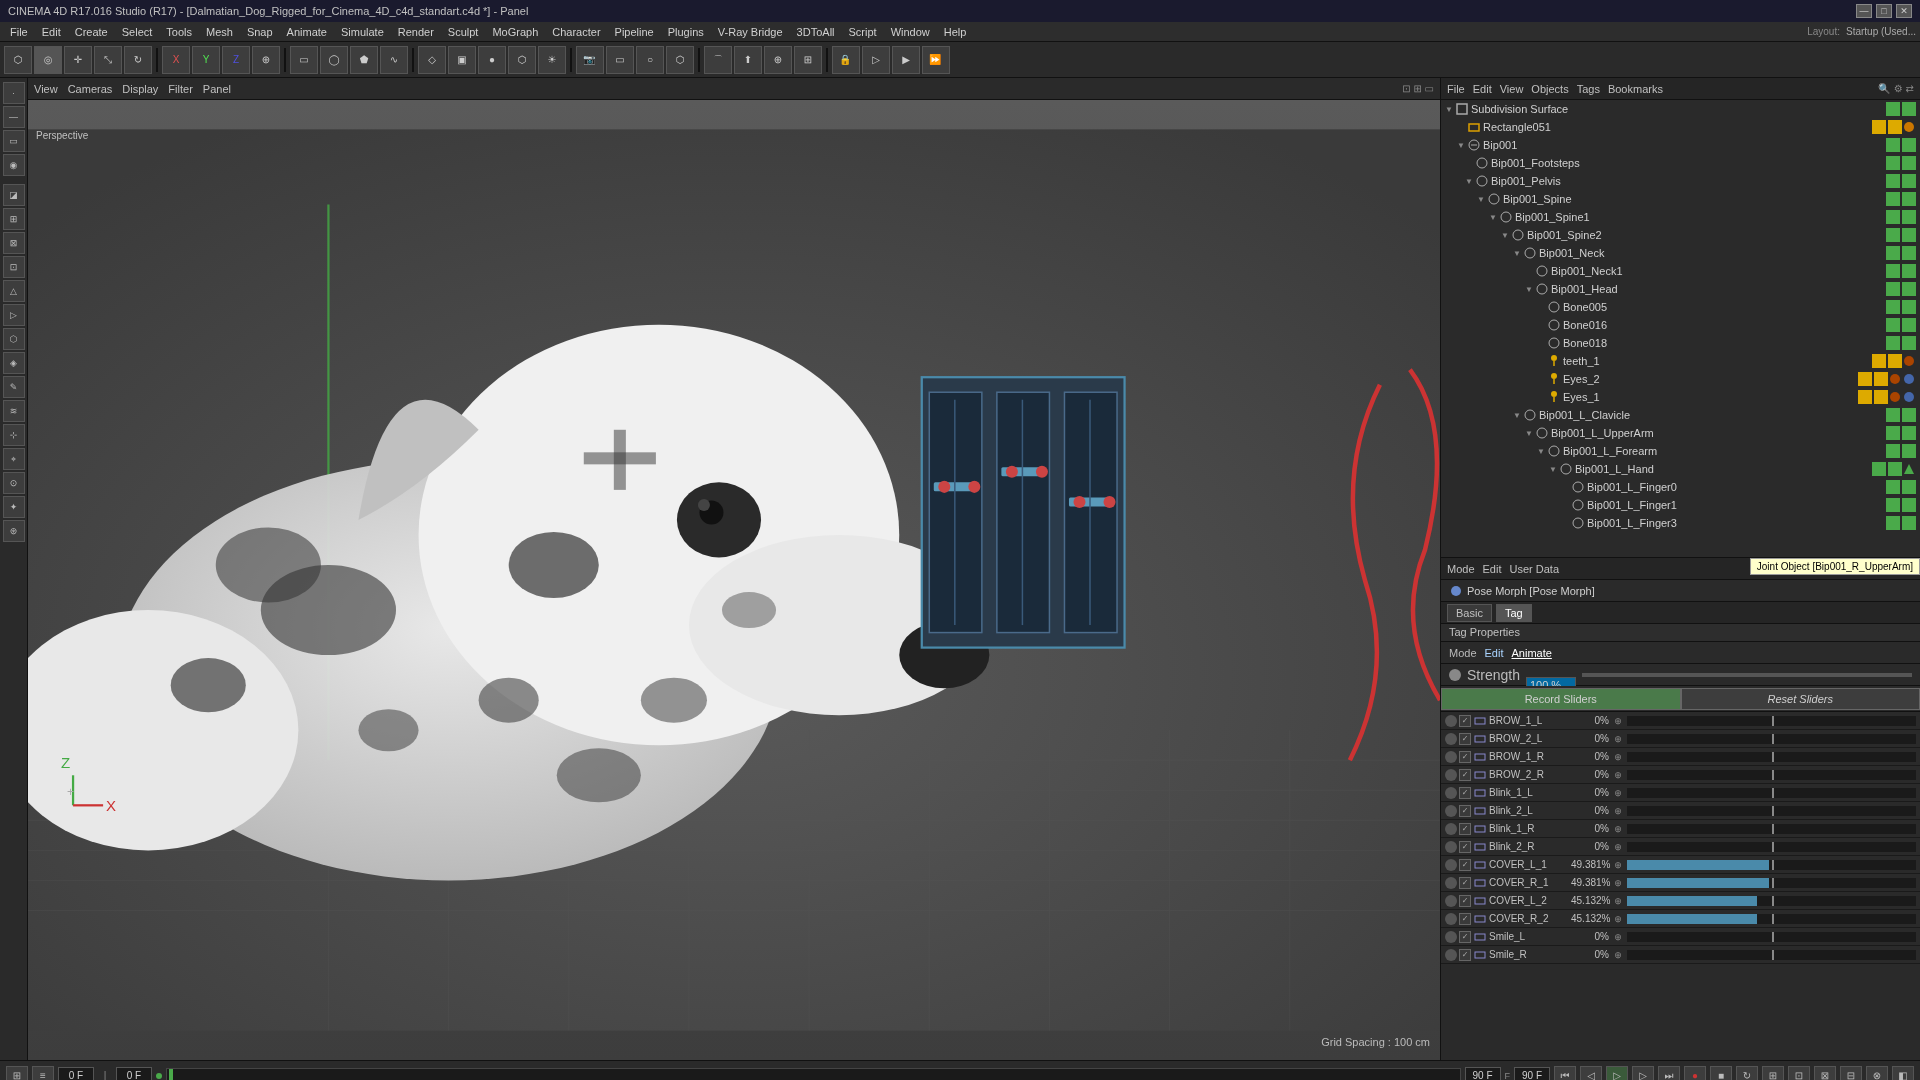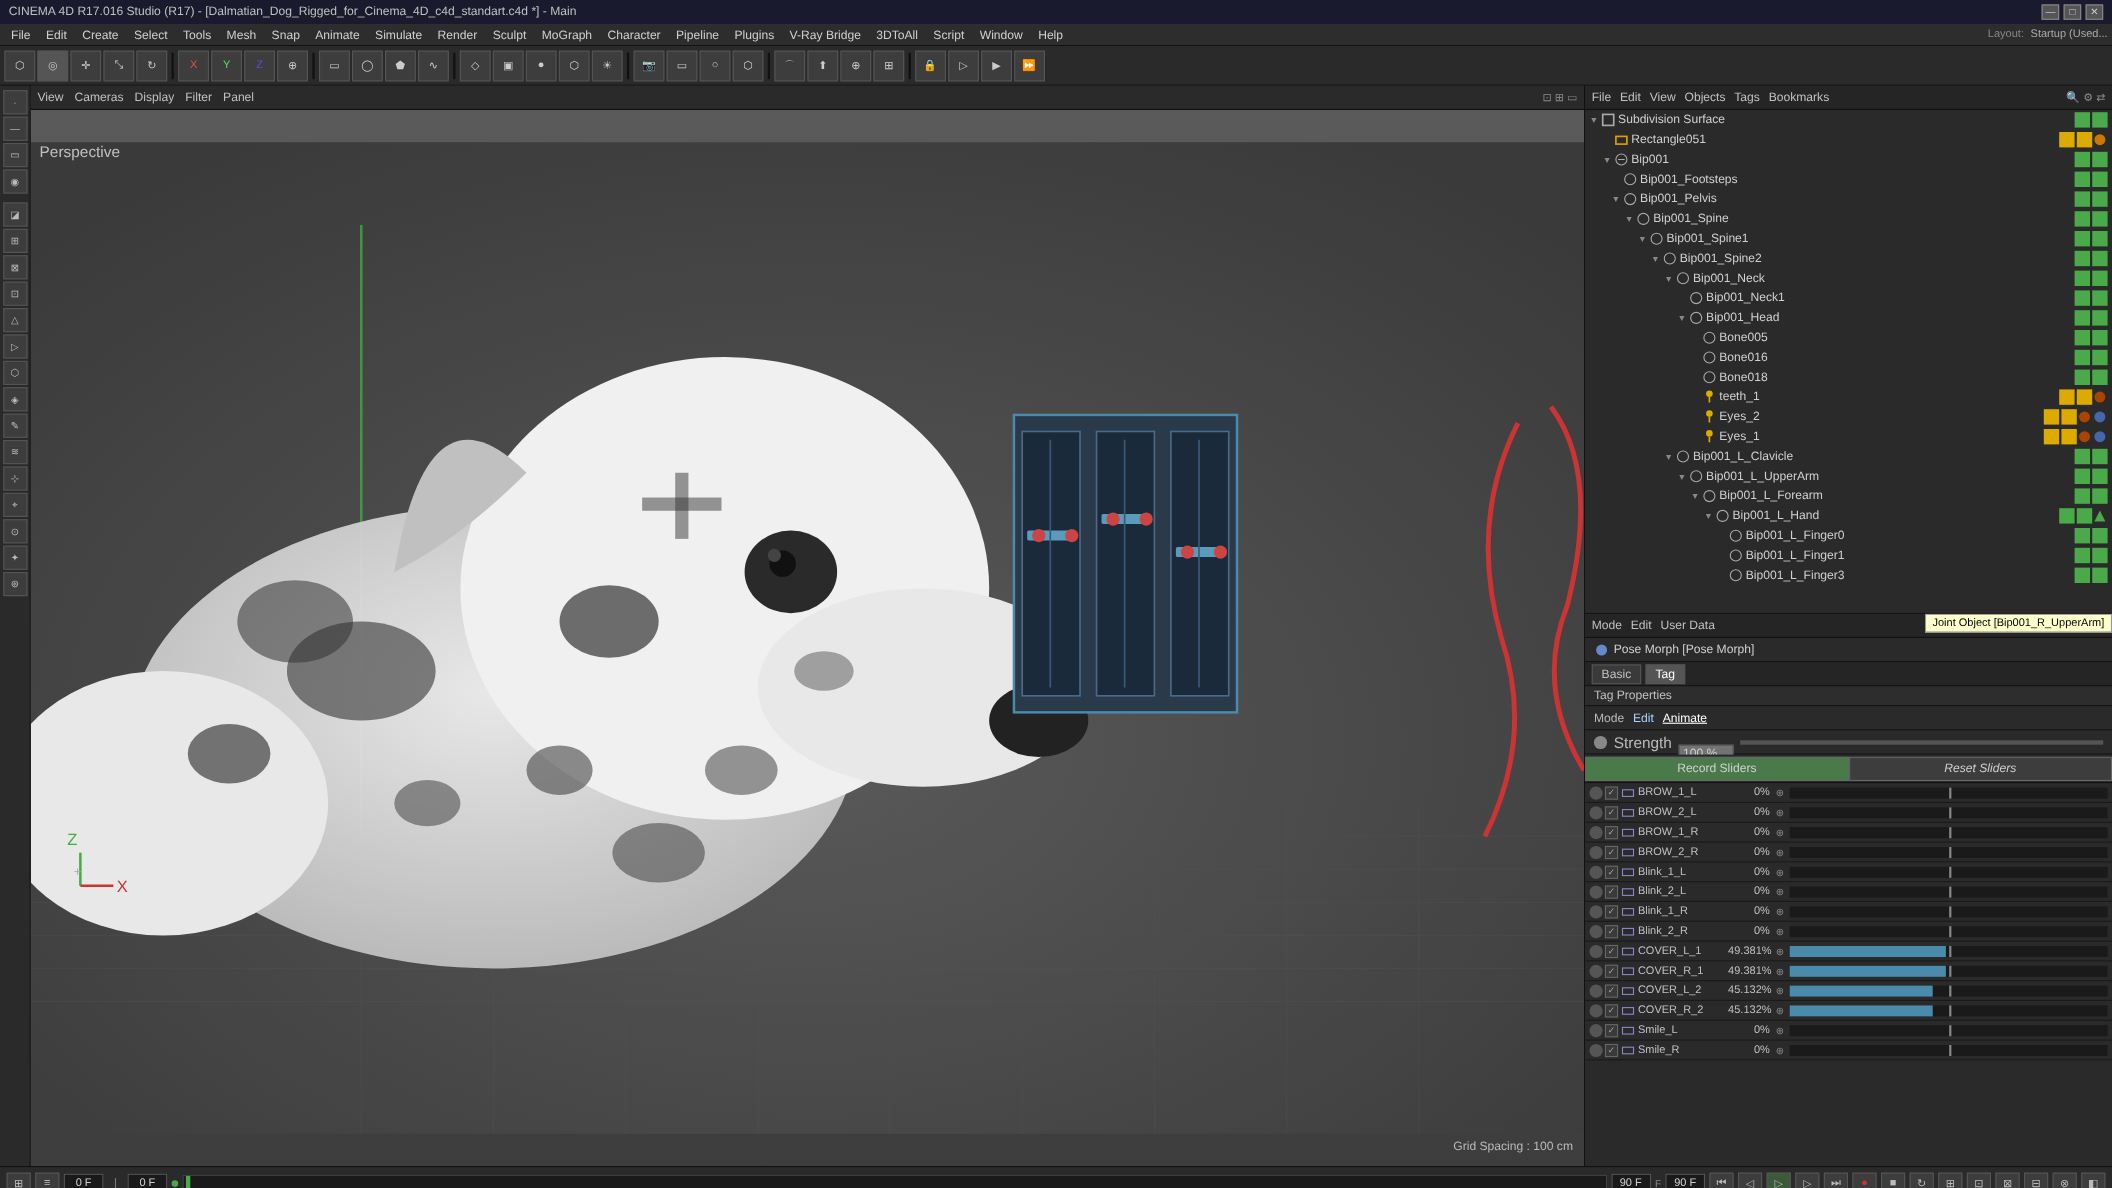--- a/index.html
+++ b/index.html
@@ -134,21 +134,21 @@
       gap: 10px;
       border-bottom: 1px solid #111;
     }
     .viewport-menu {
       color: #c0c0c0;
       font-size: 11px;
       cursor: pointer;
     }
     #perspective-label {
       color: #c0c0c0;
-      font-size: 14px;
+      font-size: 10px;
       position: absolute;
       top: 30px;
       left: 8px;
     }
 
     
     #scene-canvas {
       position: absolute;
       top: 22px;
       left: 0;
@@ -320,21 +320,21 @@
     }
     .prop-icon {
       width: 12px;
       height: 12px;
       border-radius: 50%;
       background: #888;
       flex-shrink: 0;
     }
     .prop-label { color: #bbb; font-size: 14px; flex-shrink: 0; }
     .prop-value {
-      background: #737373;
+      background: #0369a1;
       border: 1px solid #555;
       color: #d0d0d0;
       font-size: 11px;
       width: 50px;
       height: 16px;
       padding: 0 3px;
       margin-top: 20px;
     }
     .prop-slider {
       flex: 1;
@@ -498,21 +498,21 @@
       font-size: 10px;
       color: #000;
       z-index: 10;
       white-space: nowrap;
     }
   </style>
 </head>
 <body>
 
 <div id="title-bar">
-  <span>CINEMA 4D R17.016 Studio (R17) - [Dalmatian_Dog_Rigged_for_Cinema_4D_c4d_standart.c4d *] - Main</span>
+  <span>CINEMA 4D R17.016 Studio (R17) - [Dalmatian_Dog_Rigged_for_Cinema_4D_c4d_standart.c4d *] - Panel</span>
   <div id="title-bar-buttons">
     <div class="title-btn">—</div>
     <div class="title-btn">□</div>
     <div class="title-btn">✕</div>
   </div>
 </div>
 
 <div id="menu-bar">
   <div class="menu-item">File</div>
   <div class="menu-item">Edit</div>

